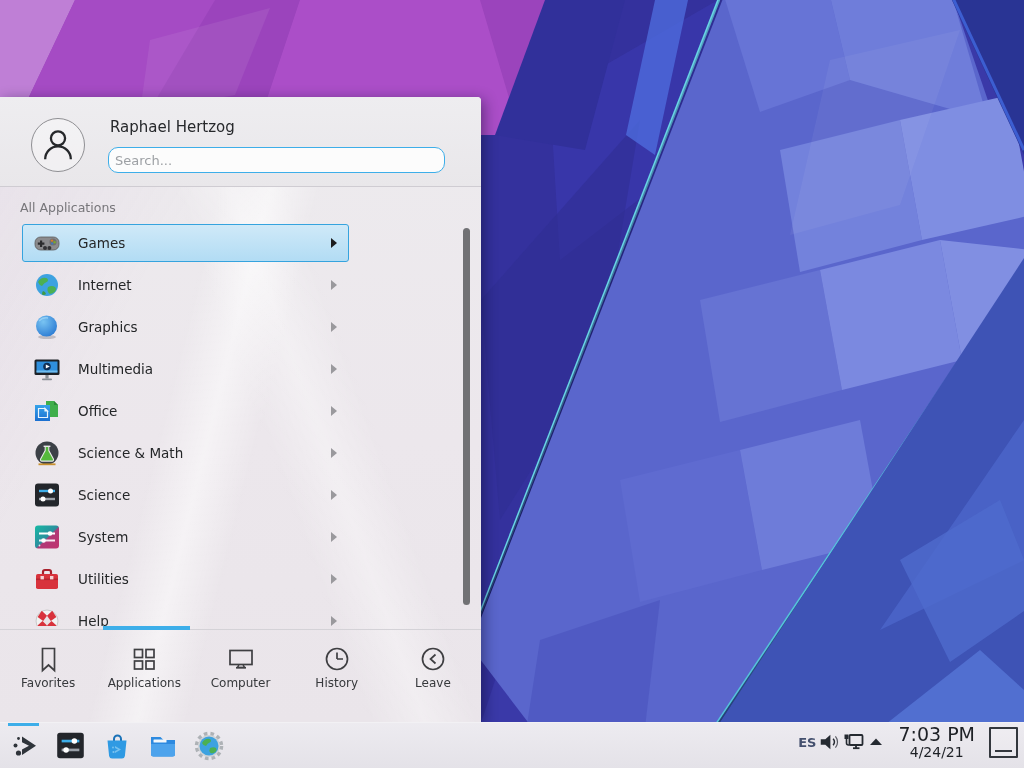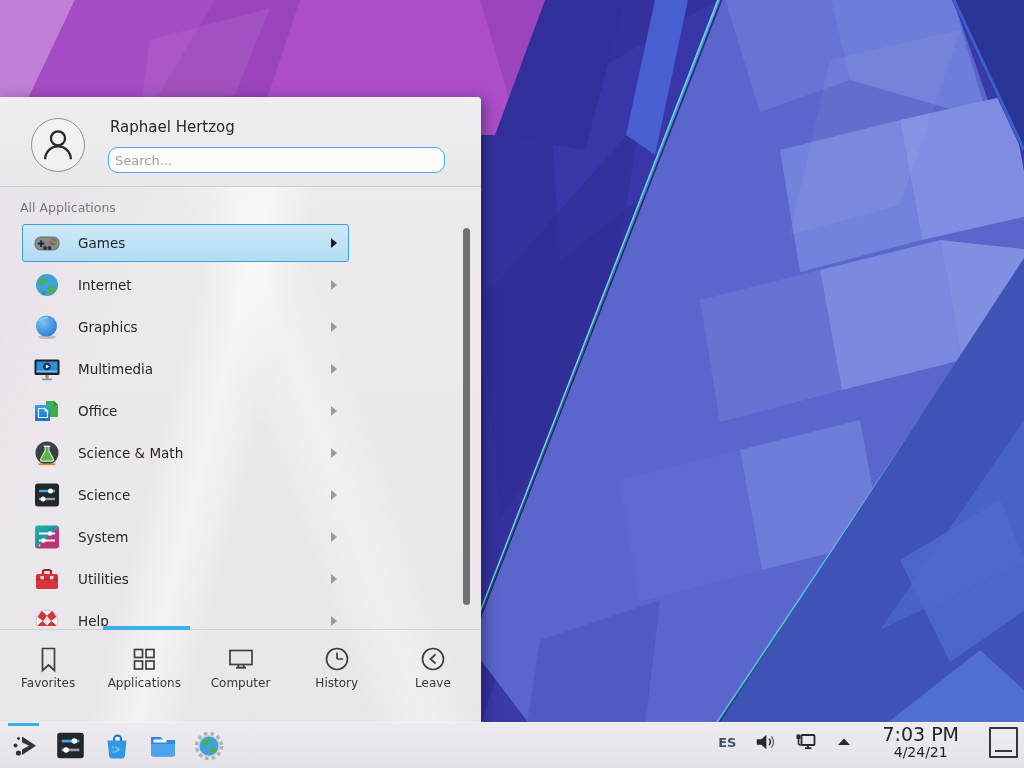--- a/index.html
+++ b/index.html
@@ -69,21 +69,21 @@
   
   .taskbar{
     position:absolute;left:0;bottom:0;width:1024px;height:46px;
     background:linear-gradient(180deg,#edebf0,#e4e2e8);
     border-top:1px solid #f2f1f4;box-sizing:border-box;
     display:flex;align-items:center;
   }
   .task-launchers{display:flex;align-items:center;gap:13px;padding-left:8px;}
   .task-btn{width:33px;height:33px;display:flex;align-items:center;justify-content:center;cursor:pointer;}
   .active-task-line{position:absolute;left:8px;top:0;width:31px;height:3px;background:#3daee9;}
-  .tray{position:absolute;right:6px;top:0;height:38px;display:flex;align-items:center;gap:18px;}
+  .tray{position:absolute;right:6px;top:0;height:38px;display:flex;align-items:center;gap:2px;}
   .kbd-layout{font-size:13px;font-weight:bold;color:#44506e;cursor:pointer;}
   .tray-icon{display:flex;align-items:center;justify-content:center;cursor:pointer;}
   .clock{display:flex;flex-direction:column;align-items:center;line-height:1.05;cursor:pointer;margin:0 12px;}
   .clock .time{font-size:19px;color:#1e2126;}
   .clock .date{font-size:14px;color:#1e2126;}
   .show-desktop{width:25px;height:27px;border:2px solid #33373d;border-radius:1px;position:relative;cursor:pointer;background:rgba(255,255,255,.15);}
   .show-desktop::after{content:"";position:absolute;left:4px;right:4px;bottom:4px;height:2px;background:#33373d;}
 </style>
 </head>
 <body>

